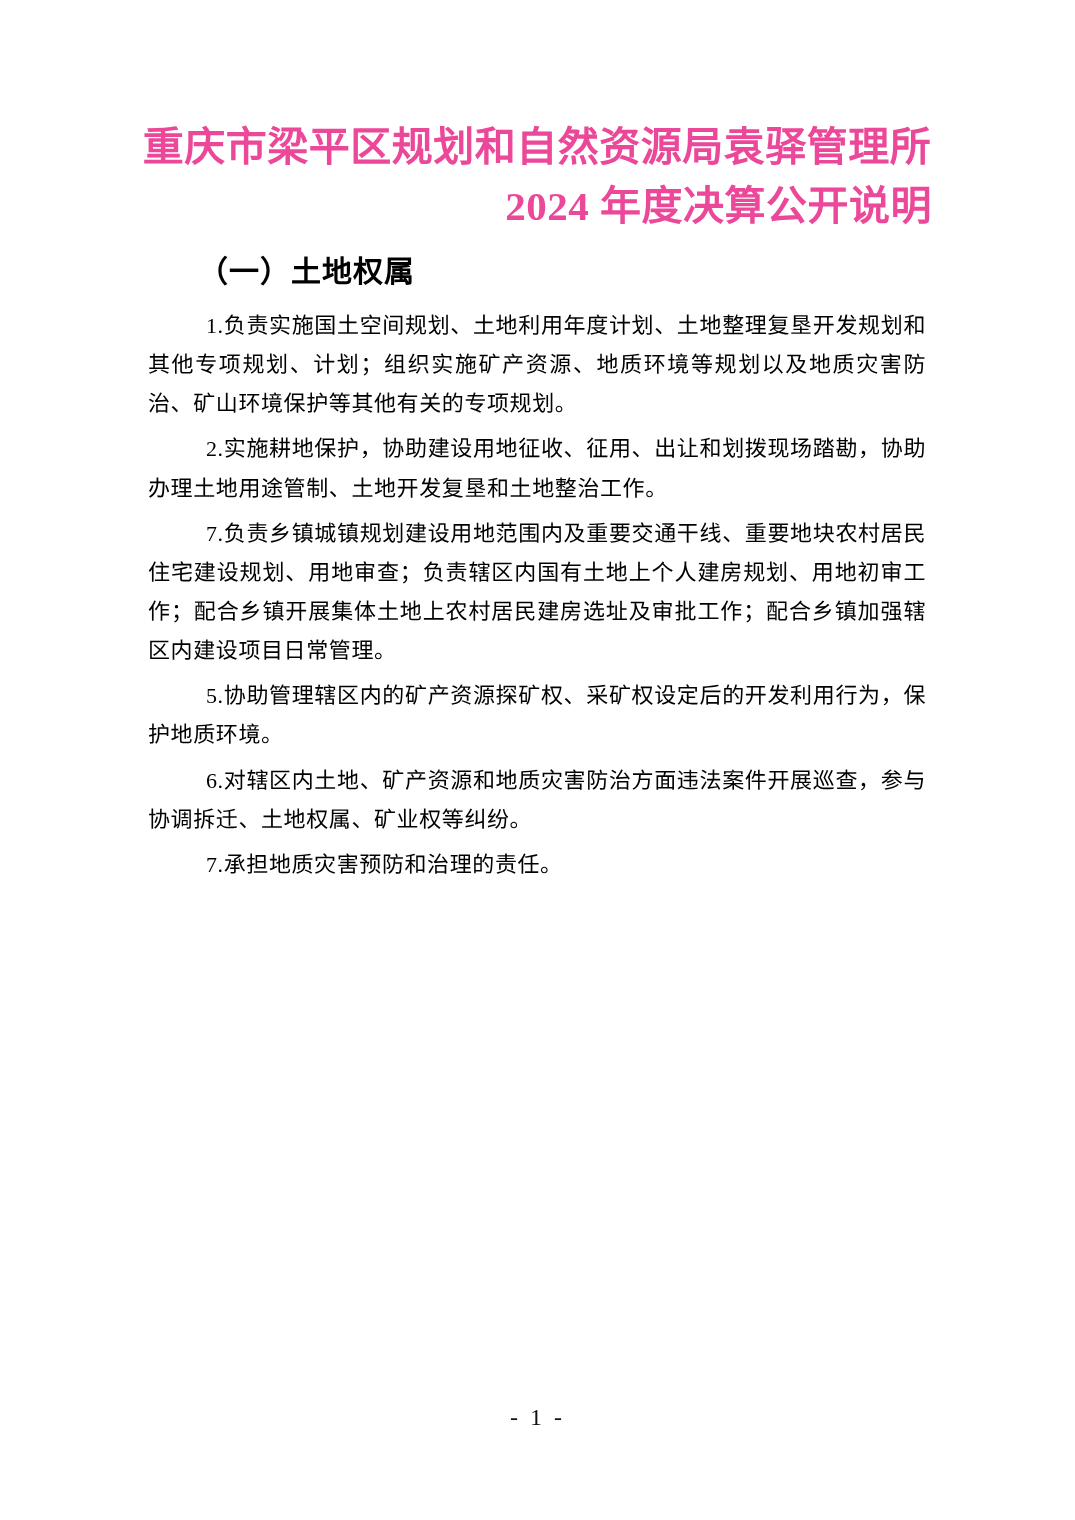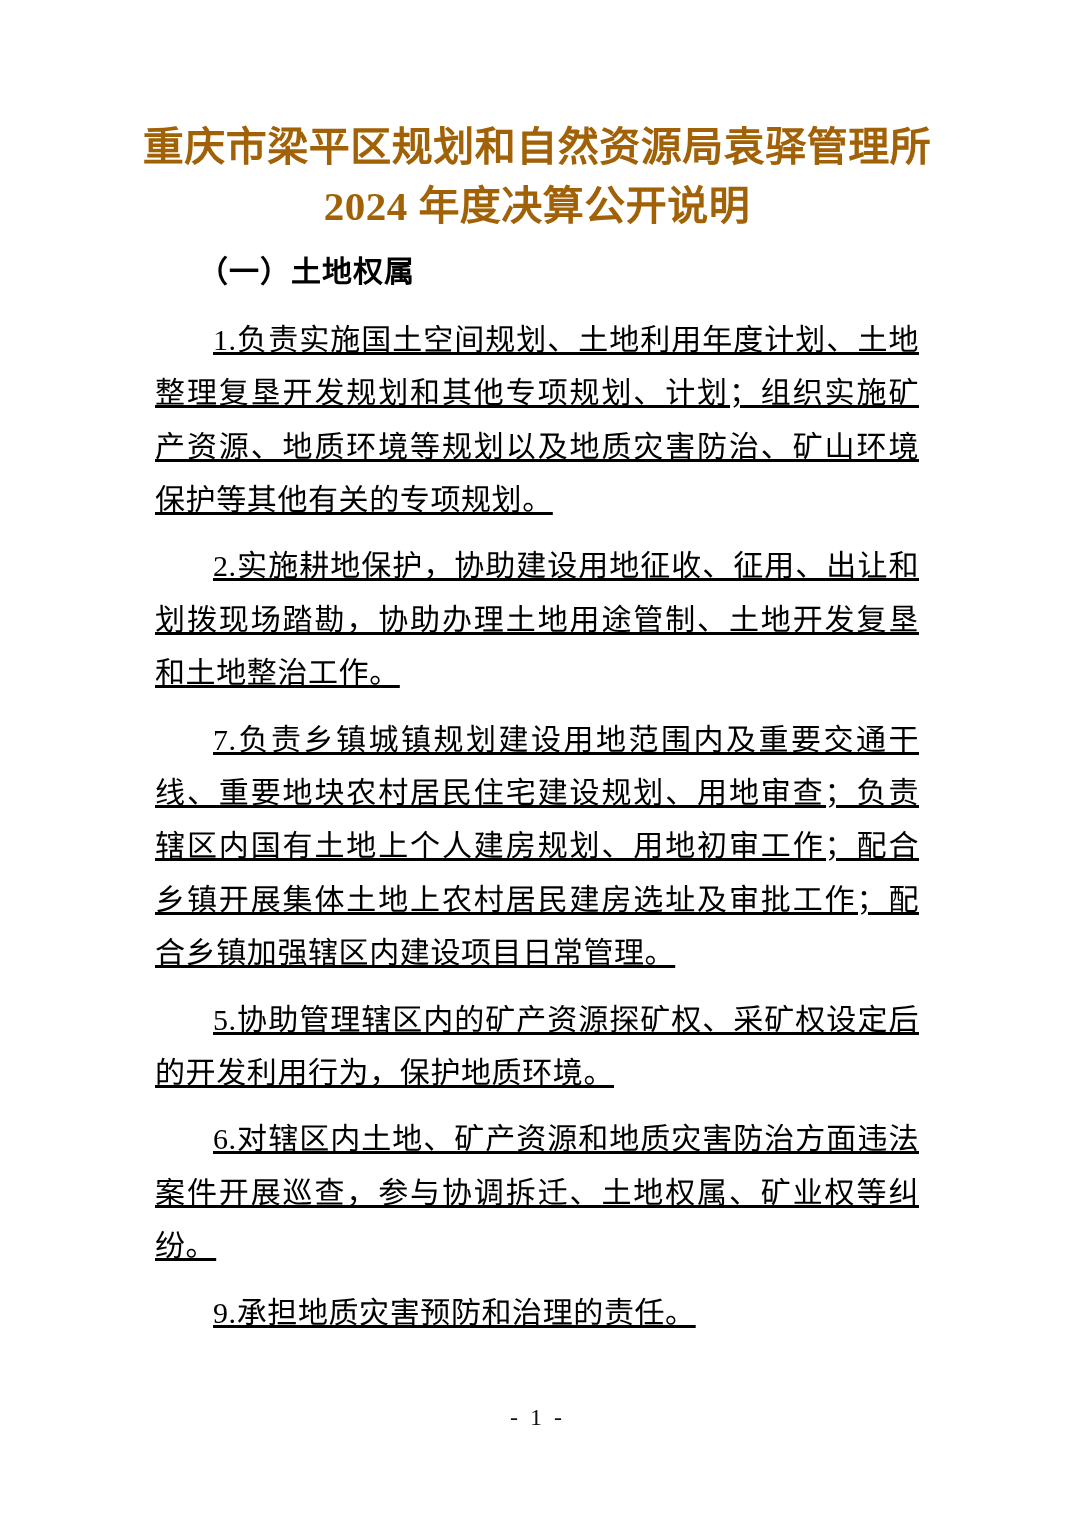--- a/index.html
+++ b/index.html
@@ -25,50 +25,50 @@
     width: 790px;
   }
   .doc-title {
     text-align: center;
     font-family: "Liberation Serif", "DejaVu Serif", serif;
     font-weight: bold;
     font-size: 41px;
     line-height: 1.45;
     letter-spacing: 0.5px;
     margin: 0 0 6px 0;
-    color: #a16207;
+    color: #ec4899;
   }
   .doc-title .line2 {
     display: block;
+    text-align: right;
   }
   .heading-1 {
     font-weight: bold;
     font-size: 30px;
     line-height: 1.9;
     text-indent: 60px;
     margin: 10px 0 0 0;
     letter-spacing: 1px;
   }
   .heading-2 {
     font-weight: bold;
     font-size: 30px;
     line-height: 1.9;
     text-indent: 56px;
     margin: 0;
     letter-spacing: 1px;
   }
   .para {
-    font-size: 30px;
+    font-size: 22px;
     line-height: 1.78;
     text-indent: 58px;
-    margin: 13px;
+    margin: 6px;
     text-align: justify;
     text-justify: inter-ideograph;
     letter-spacing: 0.6px;
-    text-decoration: underline;
   }
   .page-number {
     position: absolute;
     left: 0;
     right: 0;
     top: 1404px;
     text-align: center;
     font-size: 24px;
     letter-spacing: 3px;
     color: #111;
@@ -86,18 +86,18 @@
     </h1>
 
 
     <h3 class="heading-2">（一）土地权属</h3>
 
     <p class="para">1.负责实施国土空间规划、土地利用年度计划、土地整理复垦开发规划和其他专项规划、计划；组织实施矿产资源、地质环境等规划以及地质灾害防治、矿山环境保护等其他有关的专项规划。</p>
     <p class="para">2.实施耕地保护，协助建设用地征收、征用、出让和划拨现场踏勘，协助办理土地用途管制、土地开发复垦和土地整治工作。</p>
     <p class="para">7.负责乡镇城镇规划建设用地范围内及重要交通干线、重要地块农村居民住宅建设规划、用地审查；负责辖区内国有土地上个人建房规划、用地初审工作；配合乡镇开展集体土地上农村居民建房选址及审批工作；配合乡镇加强辖区内建设项目日常管理。</p>
     <p class="para">5.协助管理辖区内的矿产资源探矿权、采矿权设定后的开发利用行为，保护地质环境。</p>
     <p class="para">6.对辖区内土地、矿产资源和地质灾害防治方面违法案件开展巡查，参与协调拆迁、土地权属、矿业权等纠纷。</p>
-    <p class="para">9.承担地质灾害预防和治理的责任。</p>
+    <p class="para">7.承担地质灾害预防和治理的责任。</p>
 
   </div>
 
   <div class="page-number">- 1 -</div>
 </div>
 
 </body></html>

